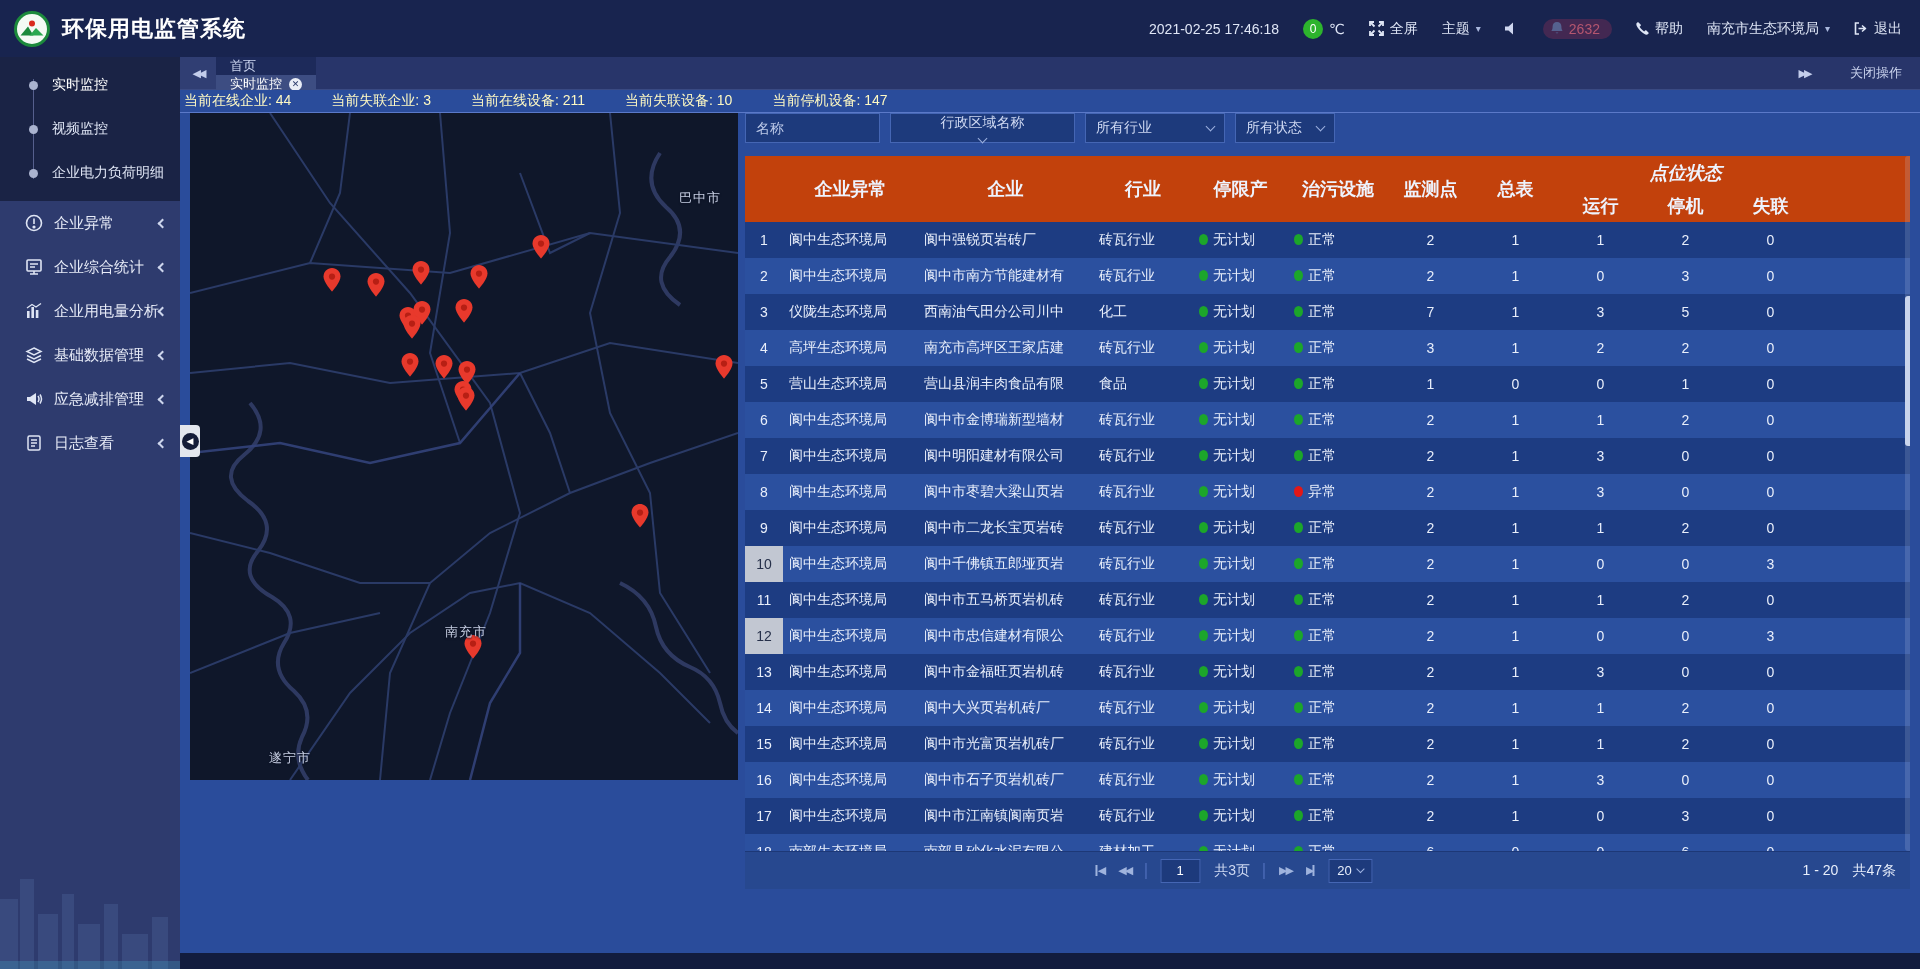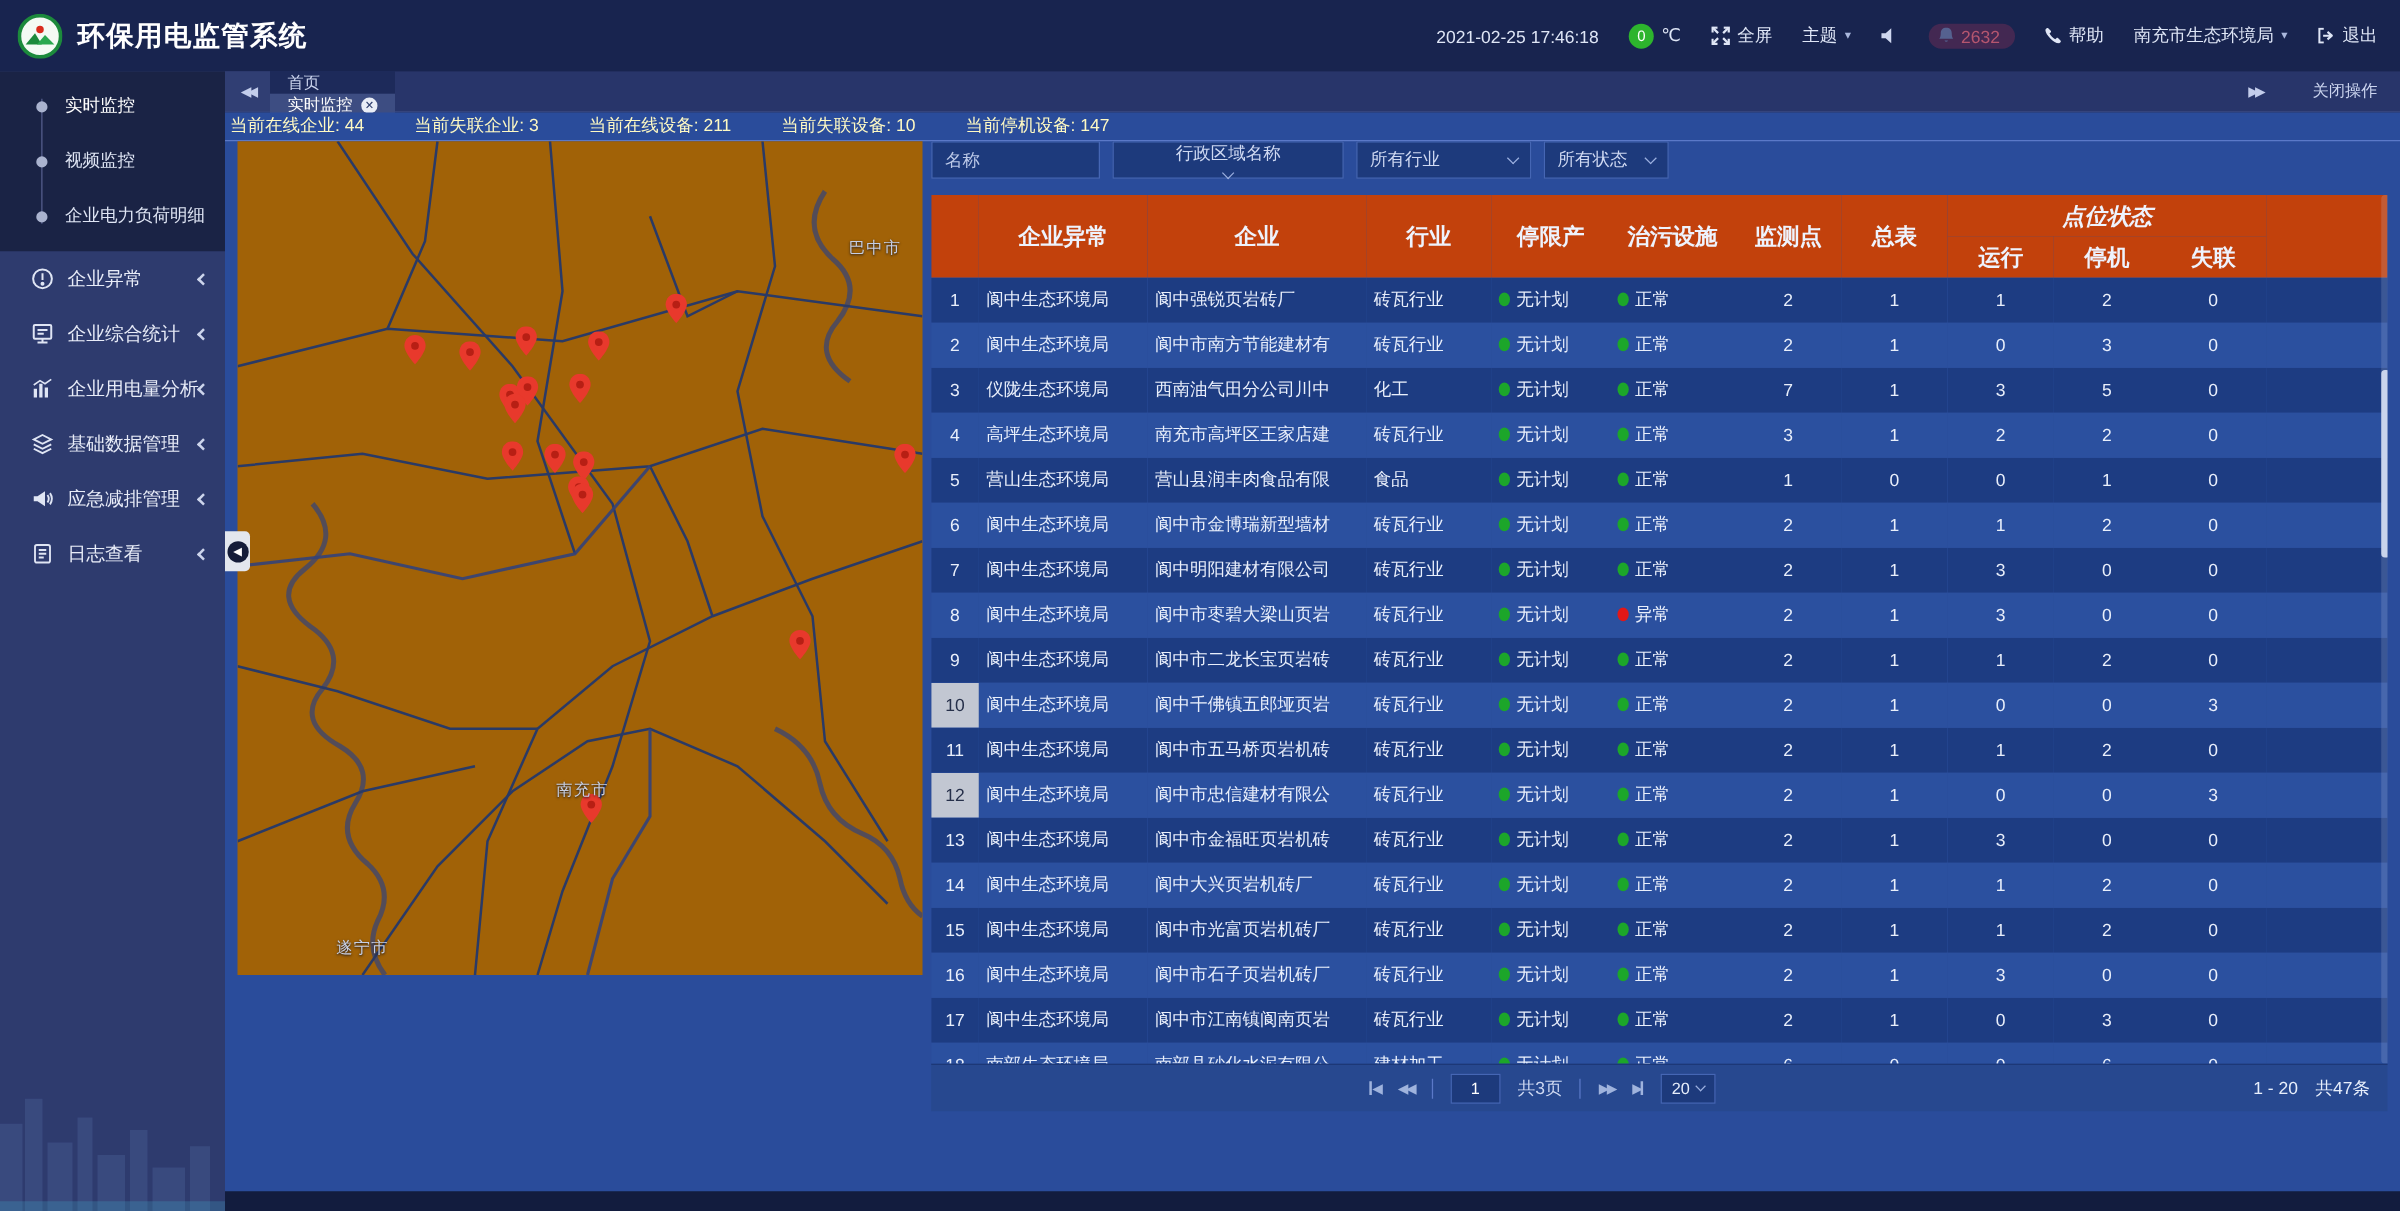--- a/index.html
+++ b/index.html
@@ -60,21 +60,21 @@
   .content { flex:1; background:#2a4c9b; display:flex; flex-direction:column; min-height:0; }
   .statsbar { height:23px; flex:0 0 23px; display:flex; align-items:center; gap:40px; padding-left:4px;
     color:#fef9c3; font-size:14px; border-bottom:1px solid #5b79c8; }
   .stat { white-space:nowrap; }
 
   .content-row { height:805px; flex:0 0 805px; display:flex; }
   .bottom-fill { flex:1; }
   .page-strip { height:16px; flex:0 0 16px; background:#121c3e; }
 
   
-  .map-panel { width:548px; flex:0 0 548px; height:667px; margin-left:10px; background:#a16207; position:relative; overflow:hidden; }
+  .map-panel { width:548px; flex:0 0 548px; height:667px; margin-left:10px; background:#0f172a; position:relative; overflow:hidden; }
   .map-roads { position:absolute; inset:0; }
   .city-label { position:absolute; transform:translate(-50%,-50%); color:#c7cfe3; font-size:13px; letter-spacing:1px;
     text-shadow:0 1px 2px #0a0f22; white-space:nowrap; }
   .pin { position:absolute; width:18px; height:24px; }
 
   
   .right-panel { flex:1; margin:0 10px 0 7px; display:flex; flex-direction:column; min-width:0; }
   .filters { display:flex; gap:10px; }
   .f-input { width:135px; height:30px; background:#1d3a7c; border:1px solid #4566b4; color:#cfd9f2; font-size:14px;
     padding:0 10px; outline:none; font-family:inherit; }

